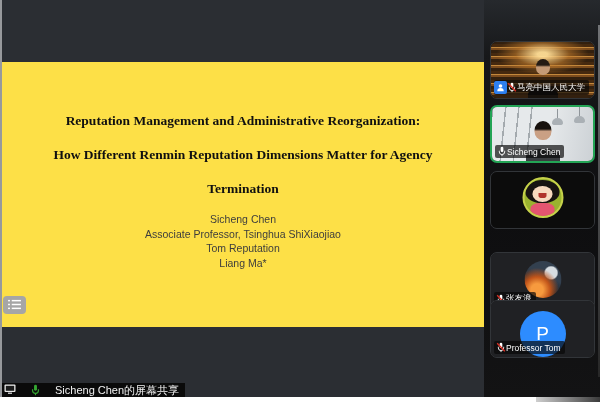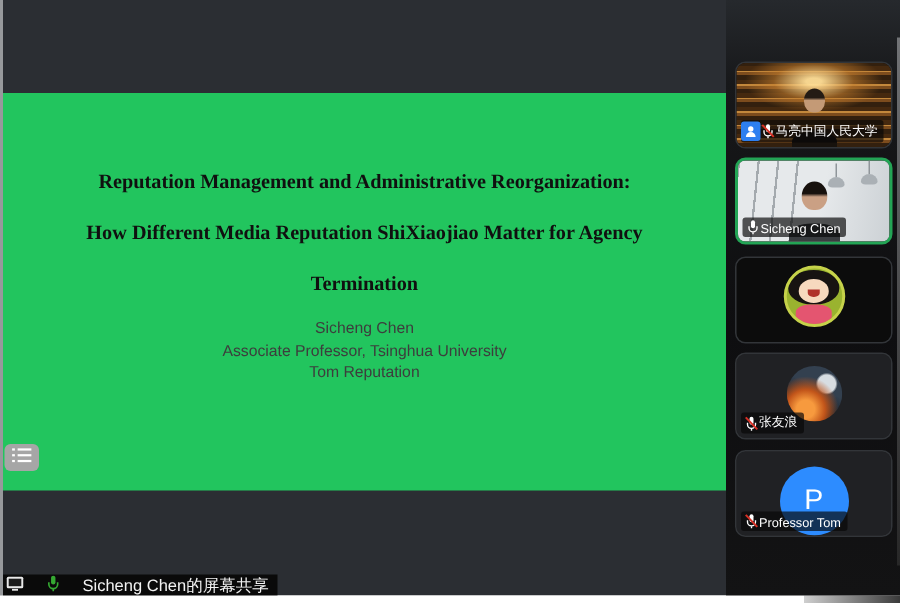--- a/index.html
+++ b/index.html
@@ -3,21 +3,21 @@
 <meta charset="utf-8">
 <style>
   * { margin:0; padding:0; box-sizing:border-box; }
   html,body { width:600px; height:402px; overflow:hidden; background:#fff;
               font-family:"Liberation Sans", sans-serif; }
   .stage { position:relative; width:600px; height:402px; background:#fff; }
 
   
   .screen-area { position:absolute; left:0; top:0; width:484px; height:397px;
                  background:var(--screen-dark); border-left:2px solid #97999c; }
-  .slide { position:absolute; left:0; top:62px; width:482px; height:265px; background:#22c55e; }
+  .slide { position:absolute; left:0; top:62px; width:482px; height:265px; background:#fde047; }
   .slide-title { margin-top:42px; text-align:center; color:#101010;
                  font-family:"Liberation Serif", serif; font-weight:bold; font-size:13.5px; }
   .slide-title div { line-height:34px; white-space:nowrap; }
   .slide-authors { margin-top:6px; text-align:center; color:#3d3d3d; font-size:10.5px; }
   .slide-authors div { line-height:14.5px; }
 
   .outline-btn { position:absolute; left:1px; top:296px; width:23px; height:18px;
                  background:#a6a6a6; border-radius:4px; display:flex;
                  align-items:center; justify-content:center; }
 
@@ -31,21 +31,21 @@
 
   
   .sidebar { position:absolute; left:484px; top:0; width:116px; height:397px;
              background:linear-gradient(180deg,#26292d 0%,#17181a 14%,#0e0e10 55%,#131314 100%); }
   .sidebar::after { content:""; position:absolute; right:0; top:25px; bottom:20px; width:2px;
                     background:linear-gradient(180deg,#808285,#2b2b2b); opacity:.85; }
 
   .tile { position:absolute; left:6px; width:105px; height:58px; border-radius:7px;
           overflow:hidden; background:#202020; border:1px solid #323539; }
   .tile.speaking { border:2px solid var(--speaking-border); }
-  .t1 { top:41px; }  .t2 { top:105px; } .t3 { top:171px; } .t4 { top:235px; } .t5 { top:300px; }
+  .t1 { top:41px; }  .t2 { top:105px; } .t3 { top:171px; } .t4 { top:252px; } .t5 { top:300px; }
 
   
   .vid-library { position:absolute; inset:0;
     background:
       radial-gradient(ellipse 62% 50% at 50% 22%, rgba(255,222,150,.95) 0 8%, rgba(196,126,46,.55) 42%, rgba(60,30,8,0) 72%),
       repeating-linear-gradient(0deg,#33200e 0 3px,#7c4c1d 3px 5px,#c3883c 5px 6px,#45290f 6px 9px),
       #1d1106; }
   .vid-office { position:absolute; inset:0;
     background:linear-gradient(100deg,#e6e9eb 0 55%,#ccd1d5 100%); }
   .vid-office::before { content:""; position:absolute; left:0; top:0; width:48%; height:100%;
@@ -104,27 +104,28 @@
 </style>
 </head>
 <body>
 
 <div class="stage">
 
   <div class="screen-area">
     <div class="slide">
       <div class="slide-title">
         <div>Reputation Management and Administrative Reorganization:</div>
-        <div>How Different Media Reputation ShiXiaojiao Matter for Agency</div>
+        <div>How Different Renmin Reputation Dimensions Matter for Agency</div>
         <div>Termination</div>
       </div>
       <div class="slide-authors">
         <div>Sicheng Chen</div>
-        <div>Associate Professor, Tsinghua University</div>
+        <div>Associate Professor, Tsinghua ShiXiaojiao</div>
         <div>Tom Reputation</div>
+        <div>Liang Ma*</div>
       </div>
     </div>
 
     <div class="outline-btn">
       <span>
         <svg width="15" height="11" viewBox="0 0 16 12">
             <g fill="#ffffff">
           <rect x="1" y="1" width="2" height="1.6"></rect>
               <rect x="5" y="1" width="10" height="1.6"></rect>
           <rect x="1" y="5.2" width="2" height="1.6"></rect>

